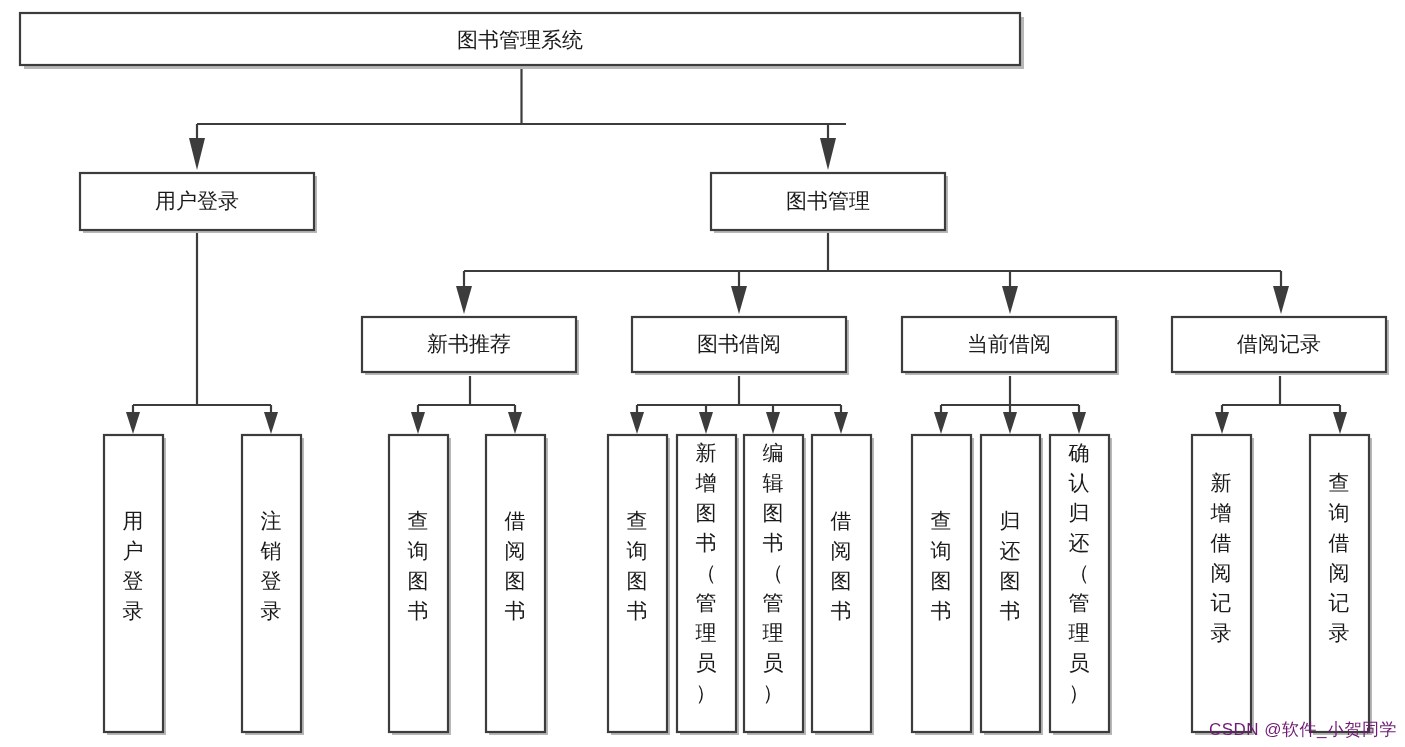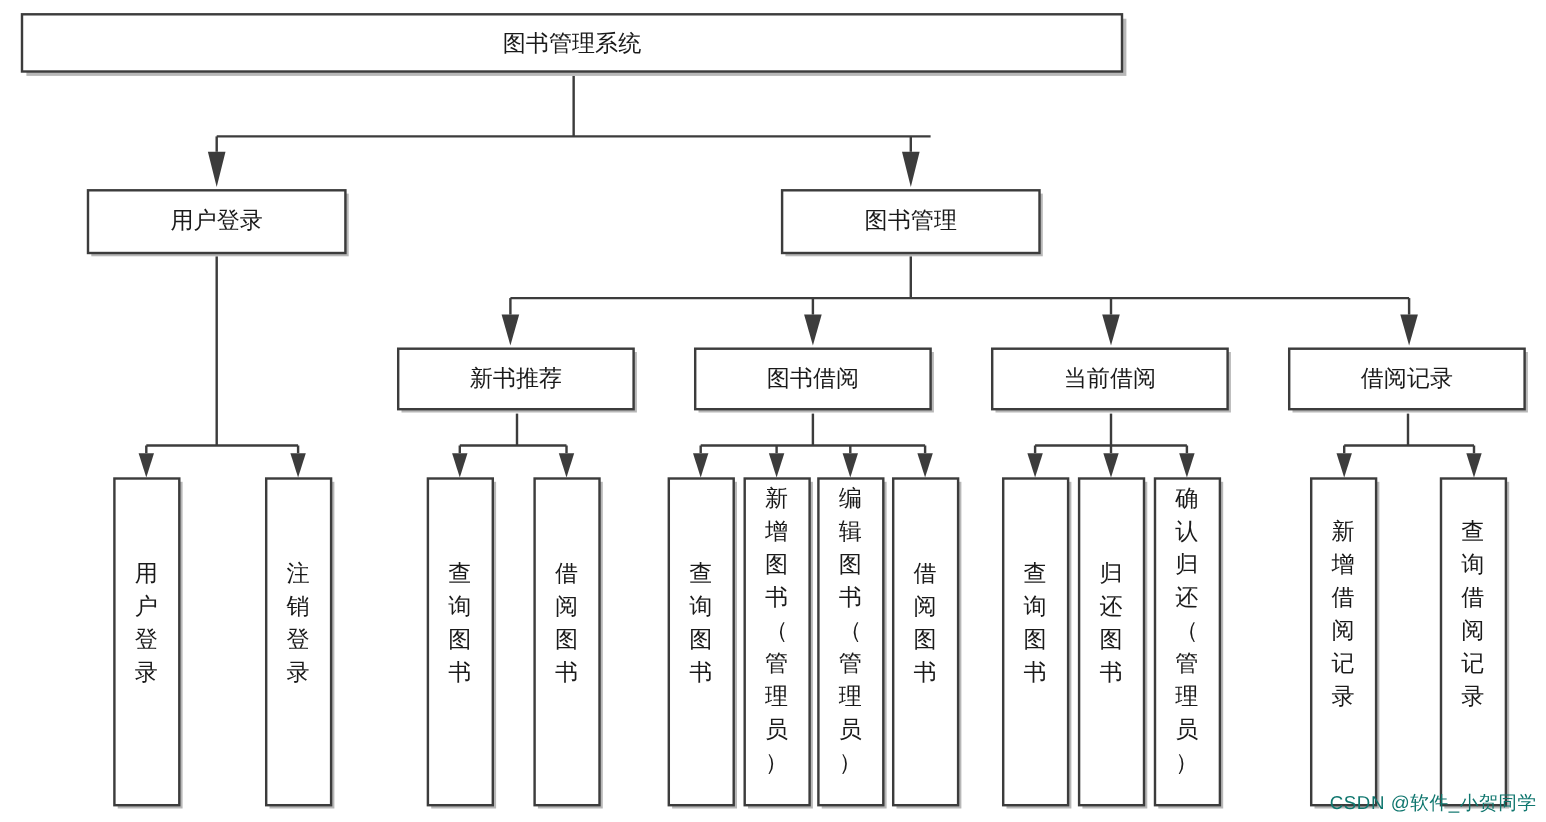--- a/index.html
+++ b/index.html
@@ -58,21 +58,21 @@
     font-size: 21px;
     fill: #1a1a1a;
     text-anchor: middle;
   }
   .watermark {
     position: absolute;
     right: 8px;
     bottom: 6px;
     font-family: "Liberation Sans", "DejaVu Sans", sans-serif;
     font-size: 17px;
-    color: #0f766e;
+    color: #701a75;
     letter-spacing: 0.5px;
     white-space: nowrap;
     user-select: none;
   }
 </style>
 </head>
 <body>
 
 <div id="diagram-root">
 

